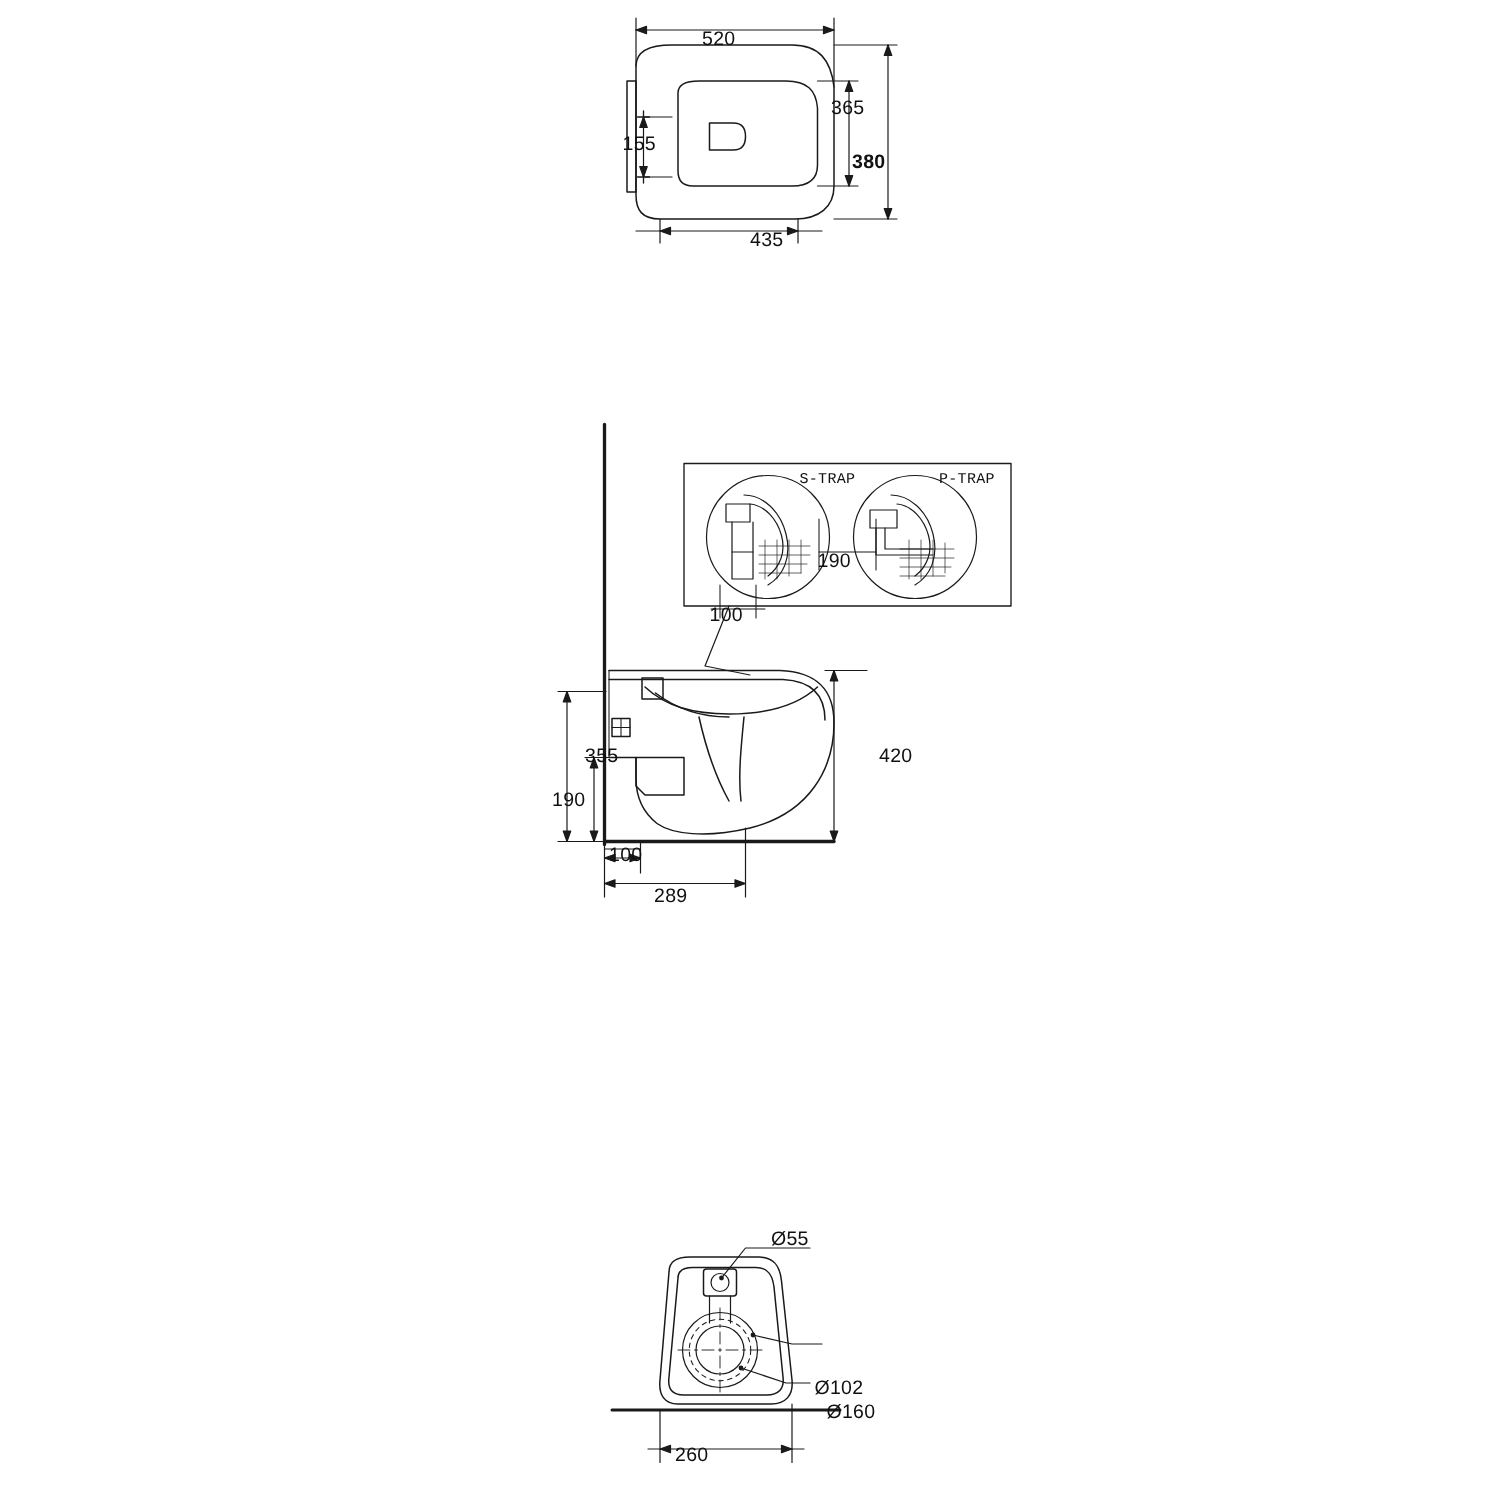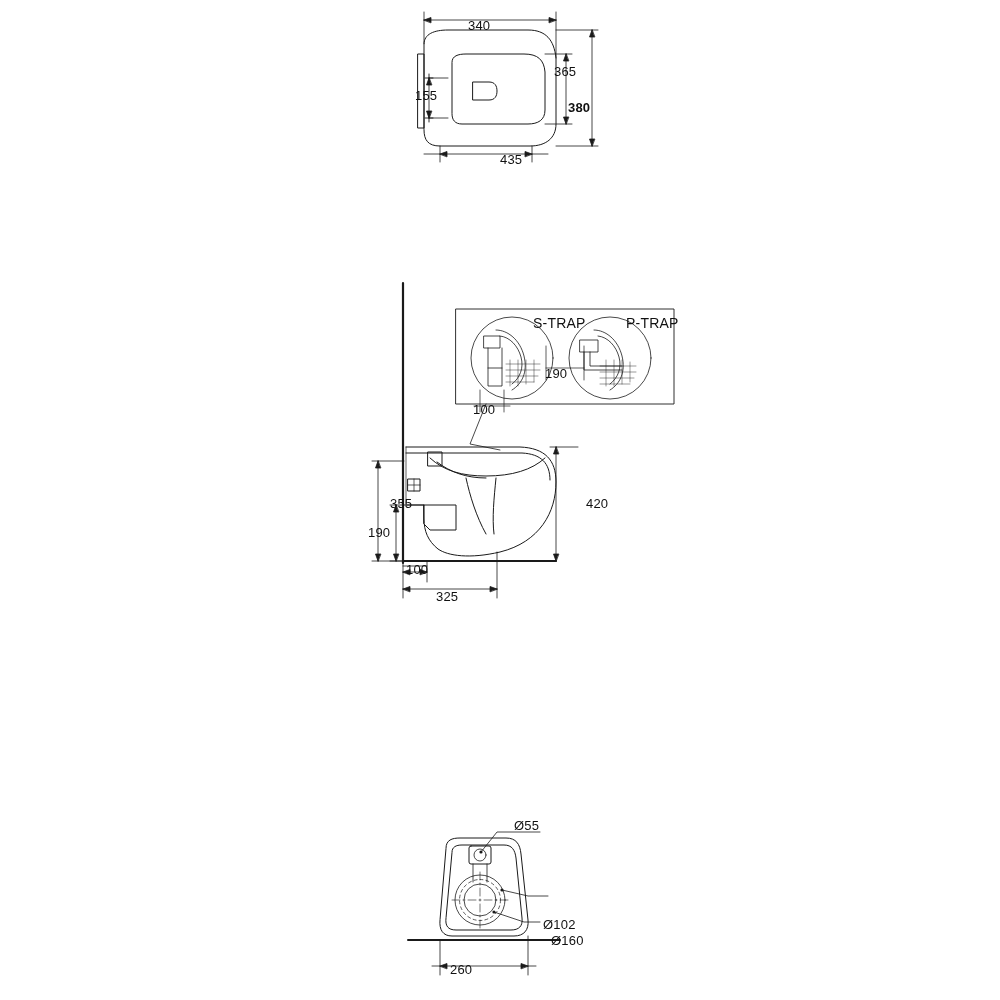--- a/index.html
+++ b/index.html
@@ -23,21 +23,22 @@
   }
   .dim-text {
     position: absolute;
     font-family: "Liberation Sans", sans-serif;
     font-size: 13px;
     color: #111111;
     white-space: nowrap;
     letter-spacing: 0.2px;
   }
   .dim-text.small {
-    font-size: 14px;
+    font-size: 10px;
+    font-family: Liberation Mono, monospace;
   }
 </style>
 </head>
 <body>
 
 <svg id="sheet" viewBox="0 0 1000 1000" xmlns="http://www.w3.org/2000/svg">
 
   <g fill="none" stroke="#1a1a1a" stroke-width="1" stroke-linecap="round" stroke-linejoin="round">
 
     <g>
@@ -273,31 +274,31 @@
       <path d="M 440 940 L 440 975"></path>
       <path d="M 528 936 L 528 975"></path>
       <path d="M 432 966 L 536 966"></path>
       <path d="M 440 966 l 7 -2.5 l 0 5 Z" fill="#1a1a1a"></path>
       <path d="M 528 966 l -7 -2.5 l 0 5 Z" fill="#1a1a1a"></path>
     </g>
 
   </g>
 </svg>
 
-<div class="dim-text" style="left:468px; top:18px;">340</div>
+<div class="dim-text" style="left:468px; top:18px;">520</div>
 <div class="dim-text" style="left:468px; top:152px;margin-left:32px;">435</div>
 <div class="dim-text" style="left:415px; top:88px;">155</div>
 <div class="dim-text" style="left:554px; top:64px;">365</div>
 <div class="dim-text" style="left:568px; top:100px;font-weight:bold;">380</div>
 
 <div class="dim-text" style="left:350px; top:496px;margin-left:40px;">355</div>
 <div class="dim-text" style="left:368px; top:525px;">190</div>
 <div class="dim-text" style="left:406px; top:562px;">100</div>
 <div class="dim-text" style="left:558px; top:496px;margin-left:28px;">420</div>
-<div class="dim-text" style="left:436px; top:589px;">325</div>
+<div class="dim-text" style="left:436px; top:589px;">289</div>
 
 <div class="dim-text small" style="left:533px; top:315px;">S-TRAP</div>
 <div class="dim-text small" style="left:626px; top:315px;">P-TRAP</div>
 <div class="dim-text" style="left:473px; top:402px;">100</div>
 <div class="dim-text" style="left:545px; top:366px;">190</div>
 
 <div class="dim-text" style="left:514px; top:818px;">Ø55</div>
 <div class="dim-text" style="left:551px; top:889px;margin-top:44px;">Ø160</div>
 <div class="dim-text" style="left:543px; top:917px;">Ø102</div>
 <div class="dim-text" style="left:450px; top:962px;">260</div>

